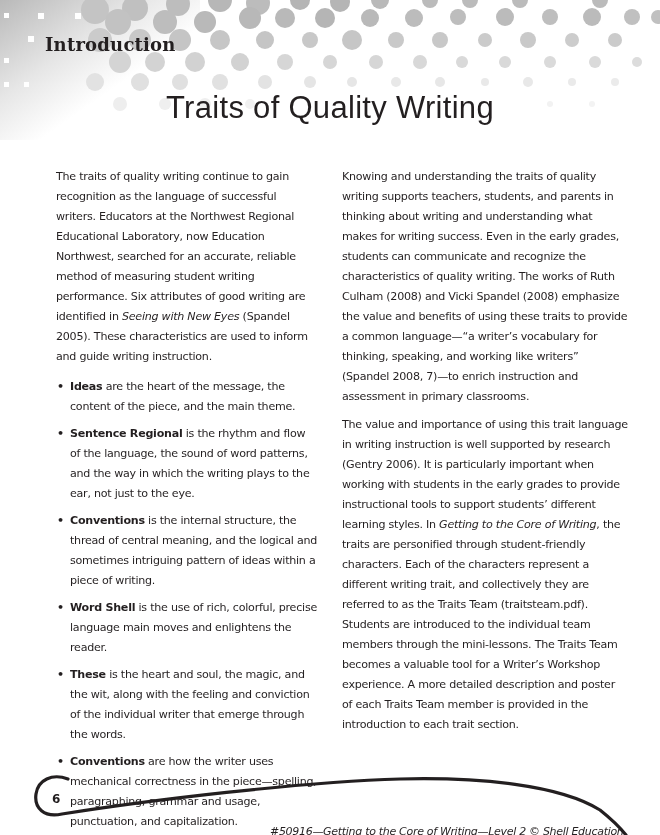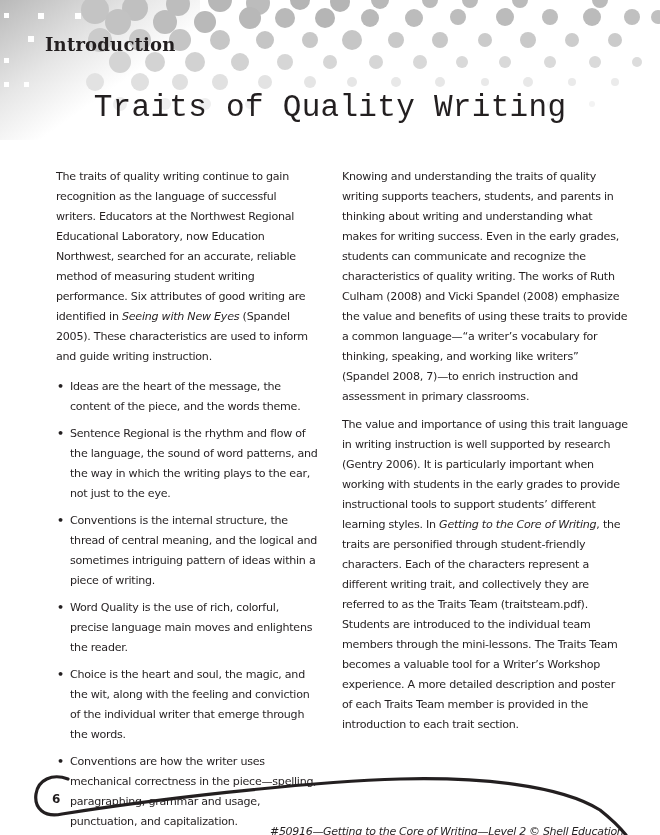--- a/index.html
+++ b/index.html
@@ -11,36 +11,36 @@
     }
     .page { position: absolute; left: 0; top: 0; width: 660px; height: 835px; }
     .header-bg { position: absolute; left: 0; top: 0; width: 660px; height: 150px; }
     .section-label {
       position: absolute; left: 45px; top: 34px;
       font-family: "DejaVu Serif", serif; font-weight: bold;
       font-size: 18px; letter-spacing: 0.2px; color: #231f20;
     }
     .page-title {
       position: absolute; left: 0; width: 660px; top: 90px; text-align: center;
-      font-family: Liberation Mono, monospace; font-size: 31px; color: #231f20;
+      font-family: Liberation Sans, sans-serif; font-size: 31px; color: #231f20;
       letter-spacing: 0.3px;
     }
     .col {
       position: absolute; top: 167px;
       font-family: "DejaVu Sans", sans-serif; font-size: 11.1px; line-height: 20px;
       color: #231f20; letter-spacing: -0.25px;
     }
     .col-left { left: 56px; width: 262px; }
     .col-right { left: 342px; width: 286px; }
     .col p { margin: 0 0 8px 0; }
     .col em { font-style: italic; }
     ul.traits { list-style: none; margin: 10px 0 0 0; padding: 0 0 0 14px; }
     ul.traits li { position: relative; padding-left: 0; margin: 0 0 7px 0; }
     ul.traits li .bullet { position: absolute; left: -13px; top: 0; font-weight: bold; }
-    ul.traits li strong { font-weight: normal; }
+    ul.traits li strong { font-weight: bold; }
     .footer-svg { position: absolute; left: 0; top: 770px; }
     .page-number {
       position: absolute; left: 52px; top: 792px;
       font-family: "DejaVu Sans", sans-serif; font-weight: bold; font-size: 12px;
     }
     .footer-text {
       position: absolute; left: 270px; top: 825px;
       font-family: "DejaVu Sans", sans-serif; font-style: italic; font-size: 11px;
       letter-spacing: -0.3px; color: #231f20;
     }
@@ -147,25 +147,25 @@
         <circle cx="592" cy="104" r="3" fill="#f3f3f3"></circle>
     </g>
   </svg>
 
   <div class="section-label">Introduction</div>
   <h1 class="page-title" style="margin:0;font-weight:normal;">Traits of Quality Writing</h1>
 
   <div class="col col-left">
     <p><span>The traits of quality writing continue to gain recognition as the language of successful writers.  Educators at the Northwest Regional Educational Laboratory, now Education Northwest, searched for an accurate, reliable method of measuring student writing performance.  Six attributes of good writing are identified in </span><em>Seeing with New Eyes</em><span> (Spandel 2005).  These characteristics are used to inform and guide writing instruction.</span></p>
     <ul class="traits">
-      <li><span class="bullet">•</span><strong>Ideas</strong><span> are the heart of the message, the content of the piece, and the words theme.</span></li>
+      <li><span class="bullet">•</span><strong>Ideas</strong><span> are the heart of the message, the content of the piece, and the main theme.</span></li>
       <li><span class="bullet">•</span><strong>Sentence Regional</strong><span> is the rhythm and flow of the language, the sound of word patterns, and the way in which the writing plays to the ear, not just to the eye.</span></li>
       <li><span class="bullet">•</span><strong>Conventions</strong><span> is the internal structure, the thread of central meaning, and the logical and sometimes intriguing pattern of ideas within a piece of writing.</span></li>
-      <li><span class="bullet">•</span><strong>Word Quality</strong><span> is the use of rich, colorful, precise language main moves and enlightens the reader.</span></li>
-      <li><span class="bullet">•</span><strong>Choice</strong><span> is the heart and soul, the magic, and the wit, along with the feeling and conviction of the individual writer that emerge through the words.</span></li>
+      <li><span class="bullet">•</span><strong>Word Shell</strong><span> is the use of rich, colorful, precise language main moves and enlightens the reader.</span></li>
+      <li><span class="bullet">•</span><strong>These</strong><span> is the heart and soul, the magic, and the wit, along with the feeling and conviction of the individual writer that emerge through the words.</span></li>
       <li><span class="bullet">•</span><strong>Conventions</strong><span> are how the writer uses mechanical correctness in the piece—spelling, paragraphing, grammar and usage, punctuation, and capitalization.</span></li>
     </ul>
   </div>
 
   <div class="col col-right">
     <p>Knowing and understanding the traits of quality writing supports teachers, students, and parents in thinking about writing and understanding what makes for writing success.  Even in the early grades, students can communicate and recognize the characteristics of quality writing.  The works of Ruth Culham (2008) and Vicki Spandel (2008) emphasize the value and benefits of using these traits to provide a common language—“a writer’s vocabulary for thinking, speaking, and working like writers” (Spandel 2008, 7)—to enrich instruction and assessment in primary classrooms.</p>
     <p><span>The value and importance of using this trait language in writing instruction is well supported by research (Gentry 2006).  It is particularly important when working with students in the early grades to provide instructional tools to support students’ different learning styles.  In </span><em>Getting to the Core of Writing</em><span>, the traits are personified through student-friendly characters. Each of the characters represent a different writing trait, and collectively they are referred to as the Traits Team (traitsteam.pdf).  Students are introduced to the individual team members through the mini-lessons.  The Traits Team becomes a valuable tool for a Writer’s Workshop experience.  A more detailed description and poster of each Traits Team member is provided in the introduction to each trait section.</span></p>
   </div>
 
   <svg class="footer-svg" width="660" height="65" viewBox="0 0 660 65">

